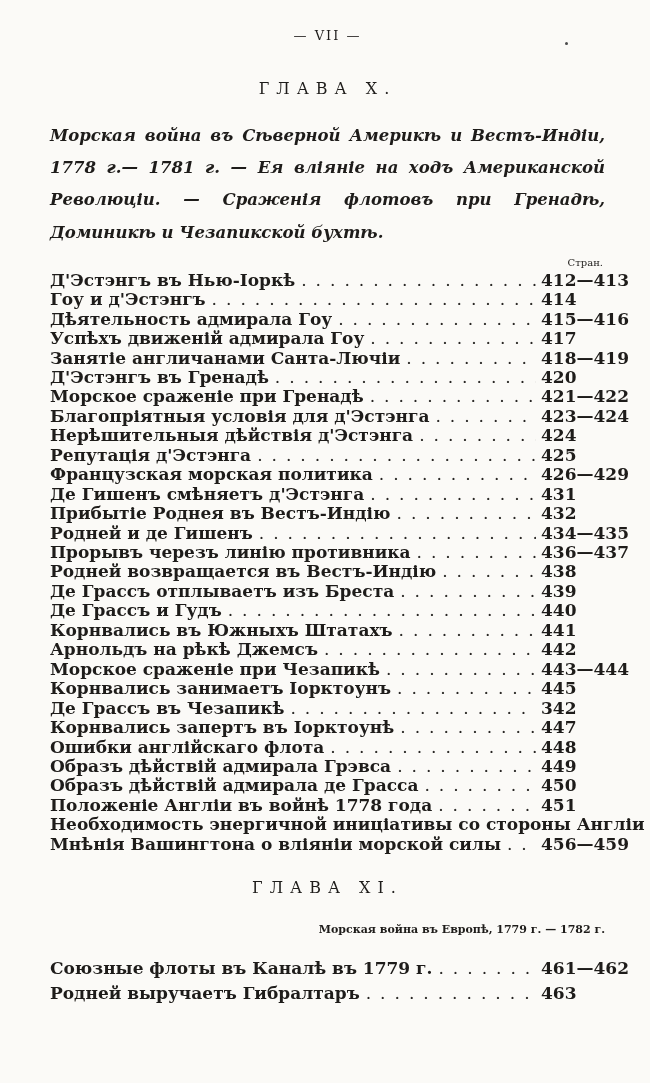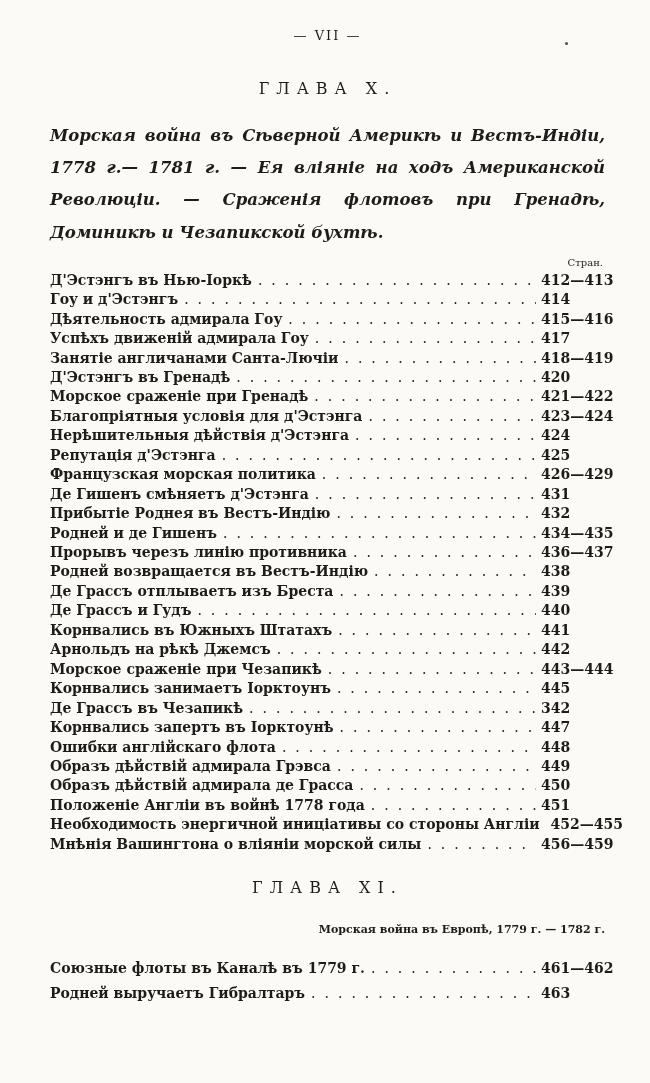--- a/index.html
+++ b/index.html
@@ -44,21 +44,21 @@
     text-align:right;
     font-size:10px;
     margin-top:8px;
     margin-bottom:3px;
     padding-right:2px;
   }
   .toc { width:100%; }
   .toc-row {
     display:flex;
     align-items:baseline;
-    font-size:14px;
+    font-size:17px;
     font-weight:bold;
     line-height:19.45px;
   }
   .toc-title { white-space:nowrap; }
   .leader {
     flex:1 1 auto;
     overflow:hidden;
     white-space:nowrap;
     margin:0 5px 0 6px;
     font-weight:normal;

